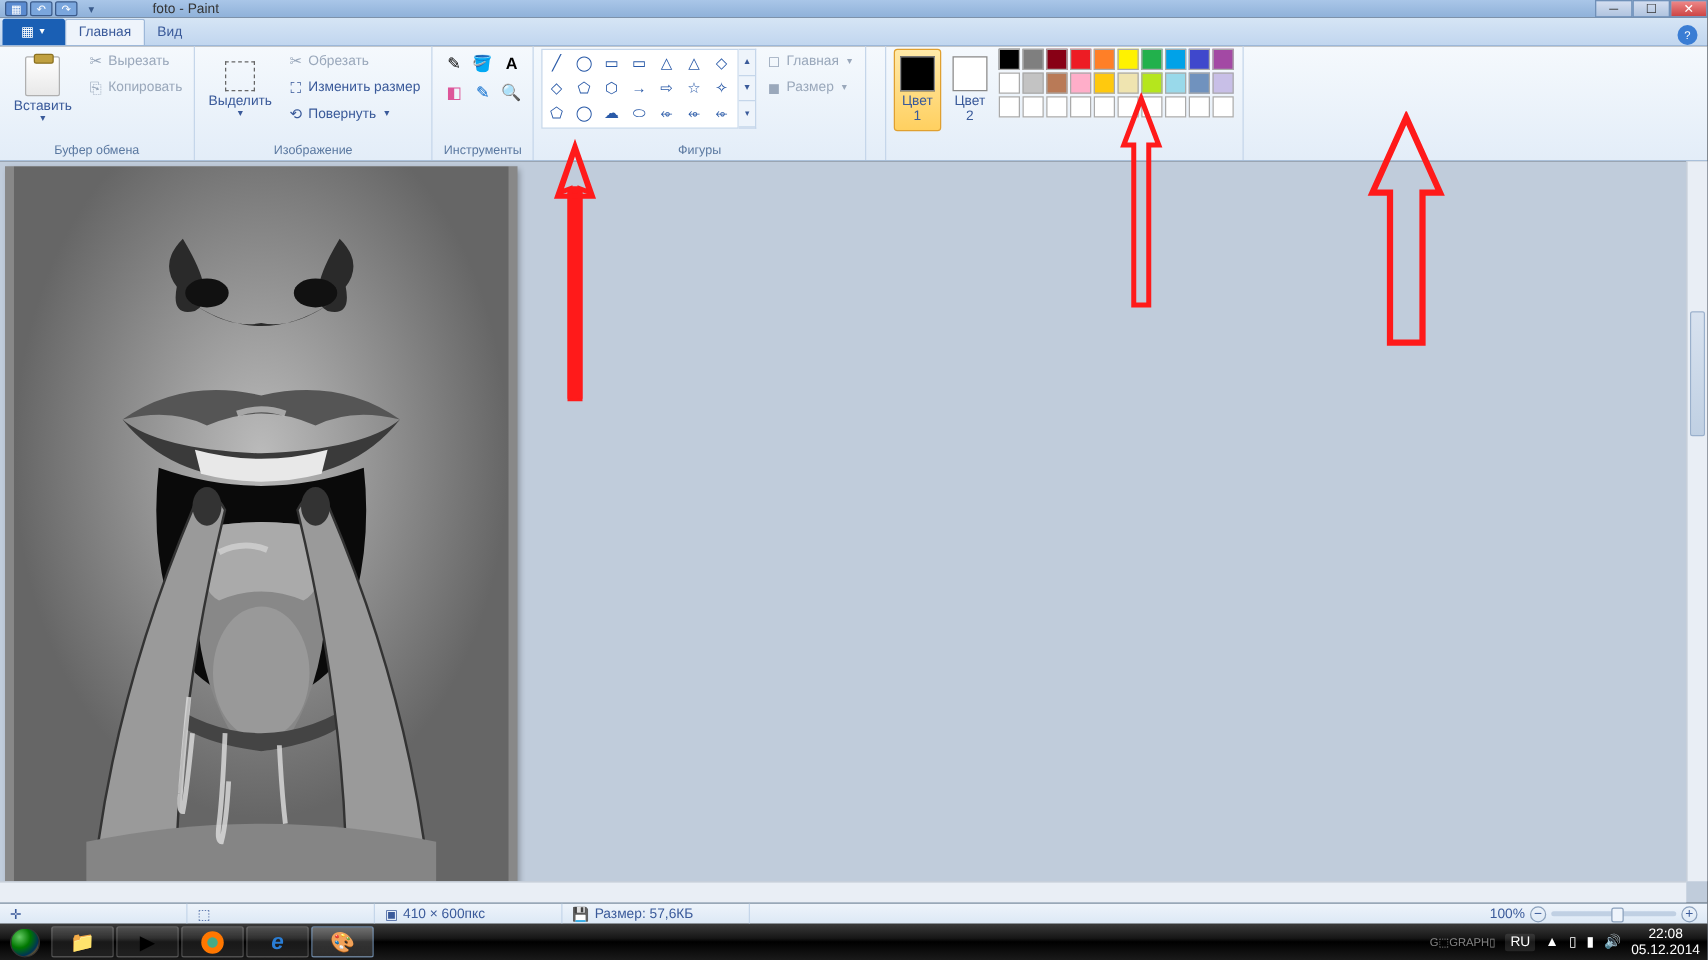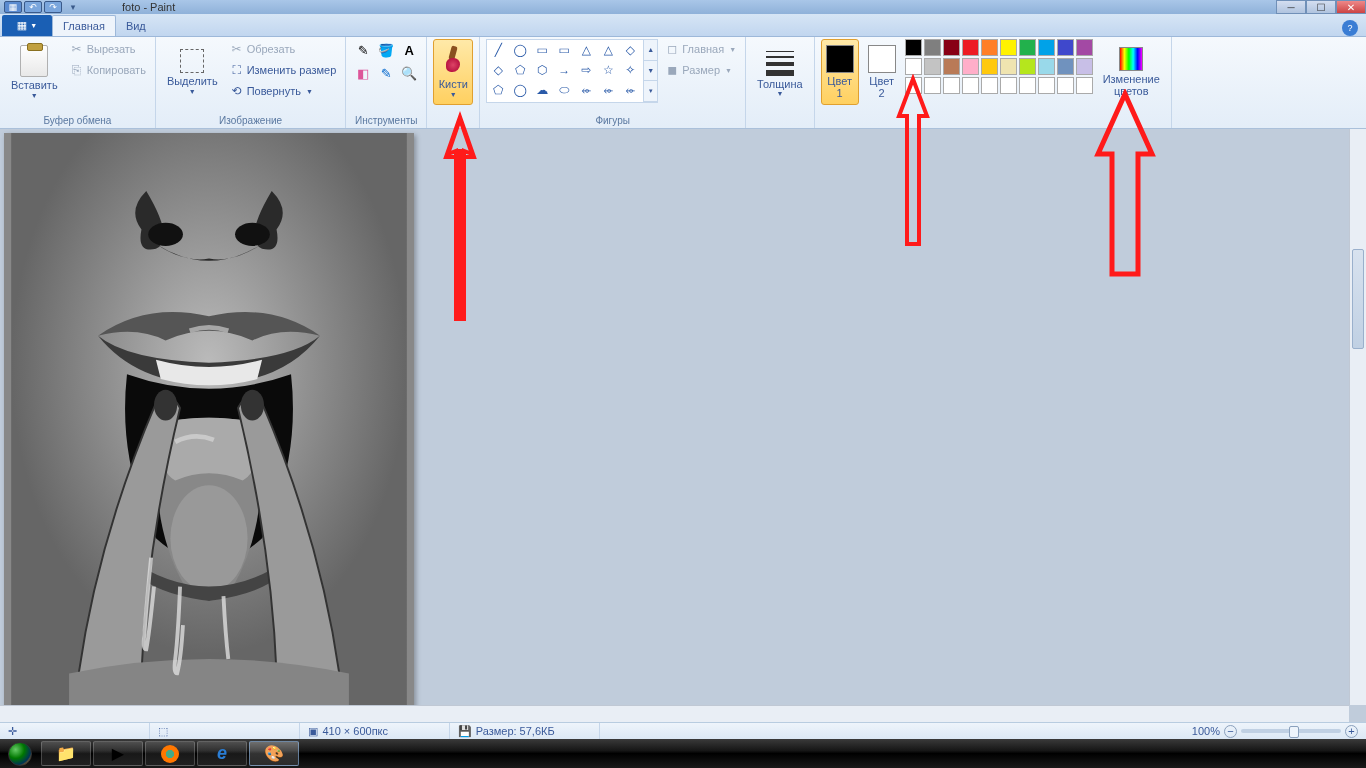--- a/index.html
+++ b/index.html
@@ -183,30 +183,20 @@
         <div class="titem" style="color:#c80">🪣</div>
         <div class="titem" style="font-weight:bold;color:#000">A</div>
         <div class="titem" style="color:#d59">◧</div>
         <div class="titem" style="color:#06c">✎</div>
         <div class="titem">🔍</div>
       </div>
     </div>
     <div class="glabel">Инструменты</div>
   </div>
 
-  <div class="group">
-    <div class="gbody">
-      <div class="bigbtn selected">
-        <div class="brush-ico"></div>
-        <span class="blabel">Кисти</span>
-        <span class="arrowdn">▼</span>
-      </div>
-    </div>
-    <div class="glabel">&nbsp;</div>
-  </div>
 
   <div class="group">
     <div class="gbody">
       <div style="display:flex">
         <div class="shapes" id="shapes-gallery">
             <div class="sh">╱</div>
             <div class="sh">◯</div>
             <div class="sh">▭</div>
             <div class="sh">▭</div>
             <div class="sh">△</div>
@@ -243,32 +233,20 @@
             <span class="sicon">◼</span>
             <span>Размер</span>
             <span style="font-size:7px;margin-left:2px">▼</span>
           </div>
       </div>
     </div>
     <div class="glabel">Фигуры</div>
   </div>
 
   <div class="group">
-    <div class="gbody">
-      <div class="bigbtn">
-        <div class="size-ico">
-            <div></div>
-            <div></div>
-            <div></div>
-            <div></div>
-          </div>
-        <span class="blabel">Толщина</span>
-        <span class="arrowdn">▼</span>
-      </div>
-    </div>
     <div class="glabel">&nbsp;</div>
   </div>
 
   <div class="group">
     <div class="gbody">
       <div class="bigbtn selected" style="min-width:38px">
         <div class="bigsw" id="c1sw" style="background: rgb(0, 0, 0);"></div>
         <span class="blabel" style="white-space:pre">Цвет
 1</span>
       </div>
@@ -302,25 +280,20 @@
           <div class="sw" style="background: rgb(255, 255, 255);"></div>
           <div class="sw" style="background: rgb(255, 255, 255);"></div>
           <div class="sw" style="background: rgb(255, 255, 255);"></div>
           <div class="sw" style="background: rgb(255, 255, 255);"></div>
           <div class="sw" style="background: rgb(255, 255, 255);"></div>
           <div class="sw" style="background: rgb(255, 255, 255);"></div>
           <div class="sw" style="background: rgb(255, 255, 255);"></div>
           <div class="sw" style="background: rgb(255, 255, 255);"></div>
           <div class="sw" style="background: rgb(255, 255, 255);"></div>
         </div>
-      <div class="bigbtn">
-        <div class="editcol-ico"></div>
-        <span class="blabel" style="white-space:pre">Изменение
-цветов</span>
-      </div>
     </div>
   </div>
 </div>
 
 <div class="workarea">
   <div class="canvas">
     <svg class="face-svg" viewBox="0 0 410 600">
       <defs>
         <radialGradient id="skin" cx="50%" cy="40%">
             <stop offset="0%" stop-color="#bbb"></stop>
@@ -406,13 +379,25 @@
     </div>
   <div class="tbtn">📁</div>
   <div class="tbtn">▶</div>
   <div class="tbtn">
       <span style="width:18px;height:18px;border-radius:50%;background:radial-gradient(circle,#4a8 30%,#f70 35%);display:inline-block"></span>
     </div>
   <div class="tbtn">
       <span style="color:#2a7dd4;font-size:18px;font-style:italic;font-weight:bold">e</span>
     </div>
   <div class="tbtn" style="background:linear-gradient(rgba(255,255,255,.3),rgba(255,255,255,.1));border-color:rgba(150,200,255,.5)">🎨</div>
+  <div class="tray">
+    <span style="opacity:.5;font-size:9px">G⬚GRAPH▯</span>
+    <span class="lang">RU</span>
+    <span>▲</span>
+    <span>▯</span>
+    <span>▮</span>
+    <span>🔊</span>
+    <div class="clock">
+      <div>22:08</div>
+      <div>05.12.2014</div>
+    </div>
+  </div>
 </div>
 
 </body></html>

